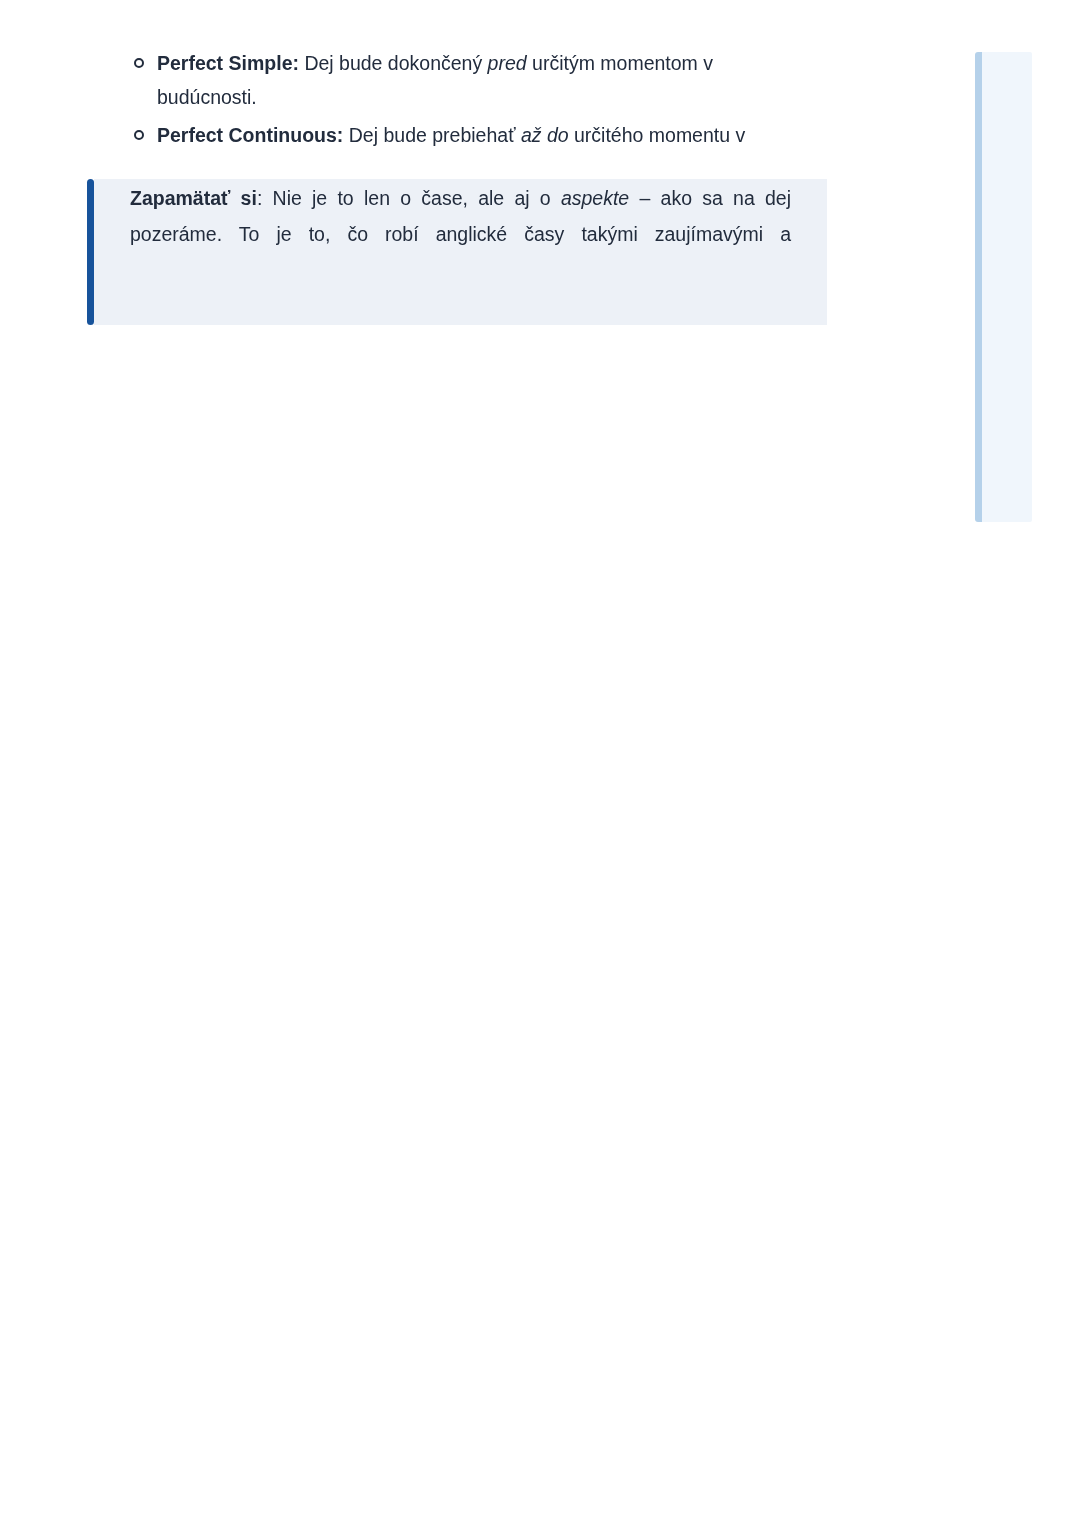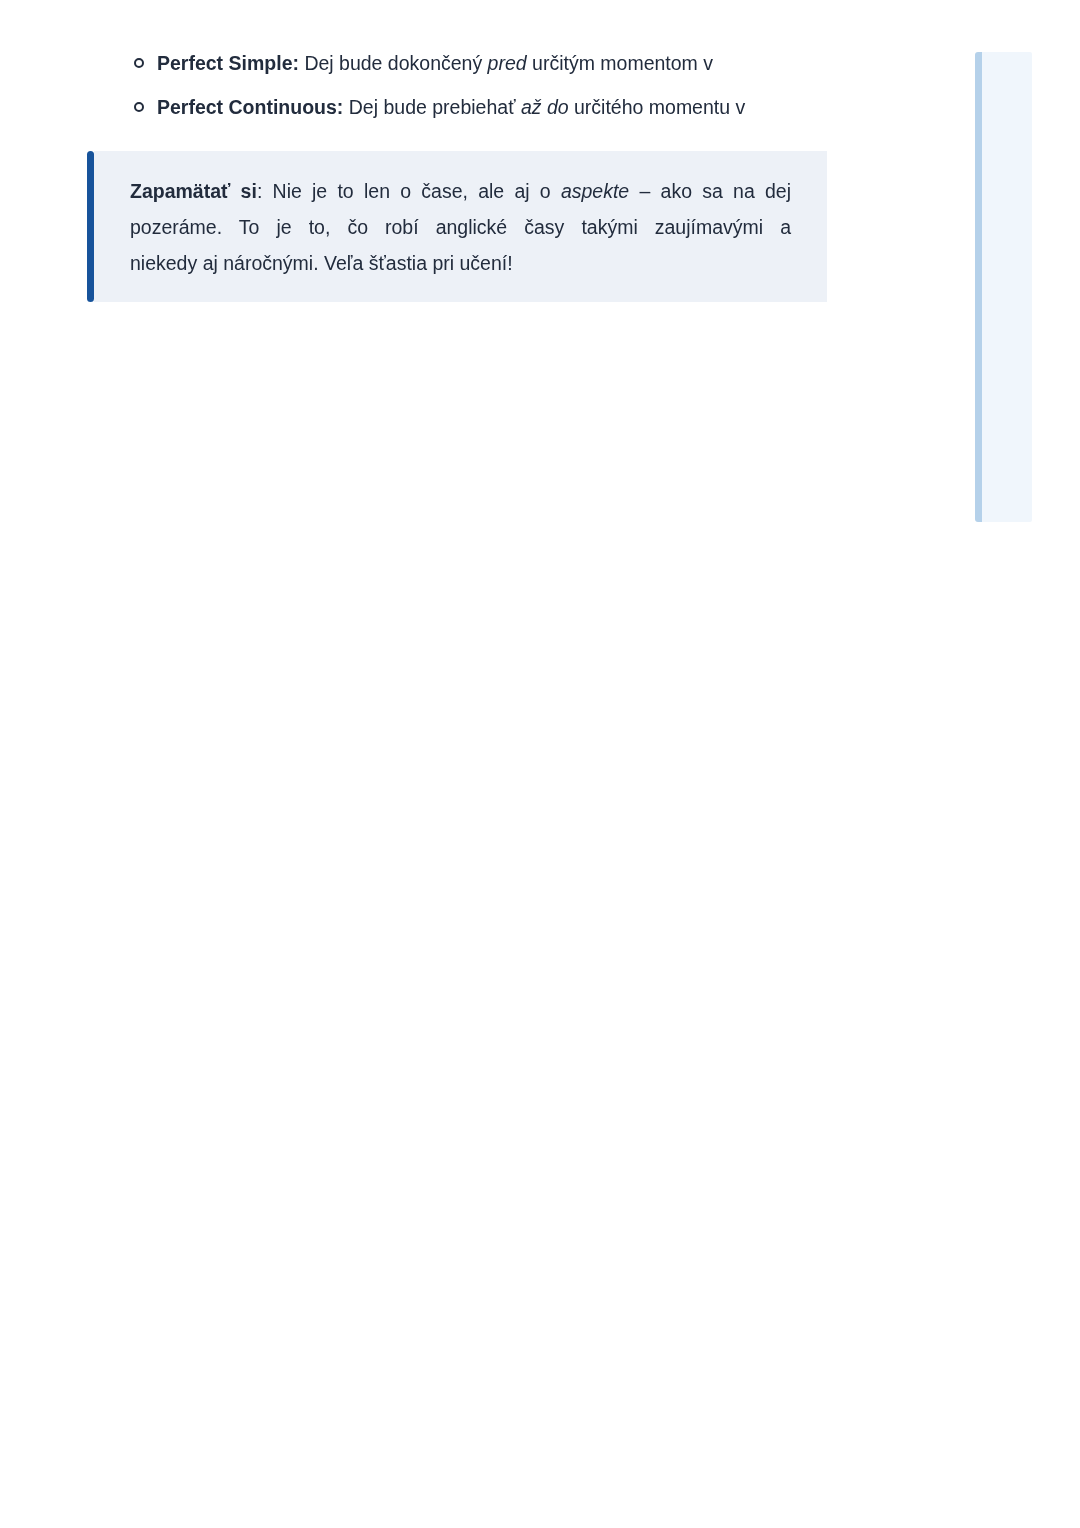--- a/index.html
+++ b/index.html
@@ -18,21 +18,21 @@
   .content {
     position: absolute;
     left: 0;
     top: 46px;
     width: 100%;
     font-size: 19.5px;
     line-height: 34px;
   }
   .bullet-item { display: flex; align-items: flex-start; }
   .sub-item { margin-left: 134px; }
-  .sub-item + .sub-item { margin-top: 10px; }
+  .sub-item + .sub-item { margin-top: 4px; }
   .marker { flex: none; }
   .marker.circle {
     width: 10px; height: 10px;
     border: 2px solid #222c3d;
     border-radius: 50%;
     margin-top: 12px;
     margin-right: 13px;
   }
   .main-item { margin-left: 98px; margin-top: 17px; }
   .marker.disc {
@@ -53,21 +53,21 @@
   }
   .callout-accent {
     flex: none;
     width: 7px;
     border-radius: 4px;
     background: #17539b;
   }
   .callout-body {
     flex: 1;
     background: #edf1f7;
-    padding: 22px 36px 21px 36px;
+    padding: 1px 36px 21px 36px;
     font-size: 19.5px;
     line-height: 36px;
   }
   .callout-body .line { white-space: normal; }
   .callout-body .line.just {
     text-align: justify;
     text-align-last: justify;
   }
   .callout-body b { font-weight: 700; }
   i { font-style: italic; }
@@ -93,37 +93,37 @@
 <body>
 
 <div class="page">
 
   <div class="content">
 
     <div class="bullet-item sub-item">
       <span class="marker circle"></span>
       <div class="btext">
         <div class="line"><b>Perfect Simple:</b><span> Dej bude dokončený </span><i>pred</i><span> určitým momentom v</span></div>
+        <div class="line">budúcnosti.</div>
       </div>
     </div>
 
     <div class="bullet-item sub-item">
       <span class="marker circle"></span>
       <div class="btext">
         <div class="line"><b>Perfect Continuous:</b><span> Dej bude prebiehať </span><i>až do</i><span> určitého momentu v</span></div>
       </div>
     </div>
 
 
     <div class="callout">
       <div class="callout-accent"></div>
       <div class="callout-body">
         <div class="line just"><b>Zapamätať si</b><span>: Nie je to len o čase, ale aj o </span><i>aspekte</i><span> – ako sa na dej</span></div>
         <div class="line just">pozeráme. To je to, čo robí anglické časy takými zaujímavými a</div>
-        <div class="line">niekedy aj náročnými. Veľa šťastia pri učení!</div>
       </div>
     </div>
 
   </div>
 
   <div class="page-edge"></div>
 
   <div class="footer">(c) Knowunity 2025</div>
 
 </div>

